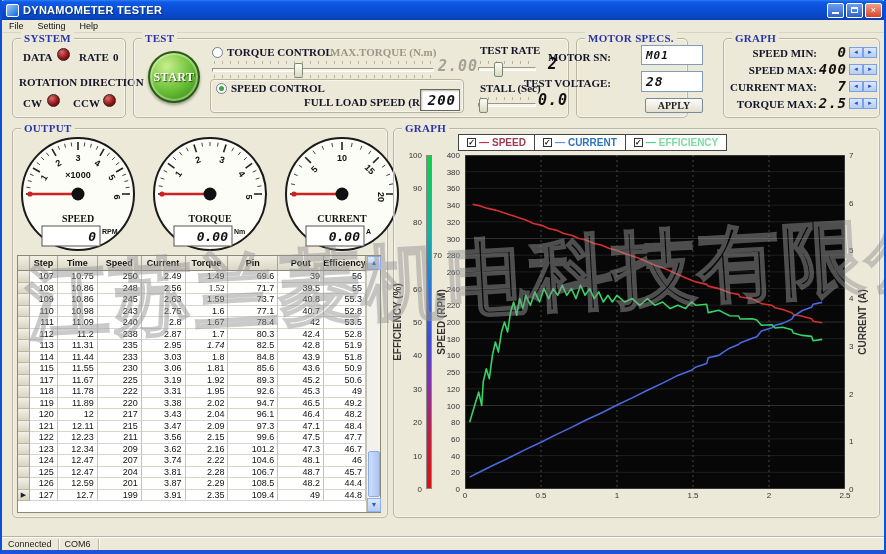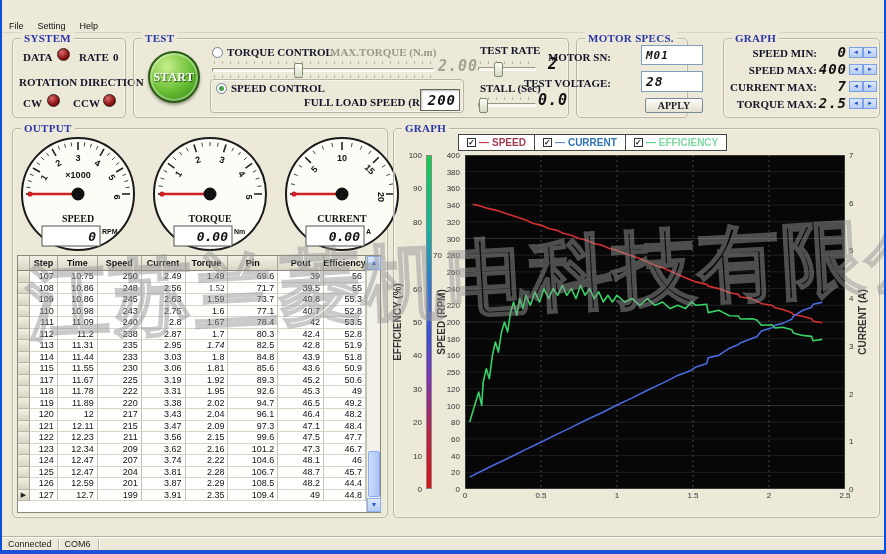--- a/index.html
+++ b/index.html
@@ -92,20 +92,33 @@
   
   .statusbar{position:absolute;left:0;bottom:0;width:882px;height:13px;background:#ece9d8;
     border-top:1px solid #fff;box-shadow:0 -1px 0 #b8b4a4;display:flex;font-size:9px;color:#222;align-items:center;}
   .ssec{height:11px;display:flex;align-items:center;padding:0 6px;border-right:1px solid #b8b4a4;box-shadow:1px 0 0 #fff;}
 </style>
 </head>
 <body>
 
 <div class="win">
 
+  <div class="titlebar">
+    <div class="appicon"></div>
+    <div class="apptitle">DYNAMOMETER TESTER</div>
+    <div class="tbtns">
+      <div class="tbtn">
+          <div class="glyph-min"></div>
+        </div>
+      <div class="tbtn">
+          <div class="glyph-rst"></div>
+        </div>
+      <div class="tbtn close">×</div>
+    </div>
+  </div>
 
   <div class="menubar" style="top:20px;">
     <span class="menuitem">File</span>
     <span class="menuitem">Setting</span>
     <span class="menuitem">Help</span>
   </div>
 
   <div class="group" style="left:10px;top:38px;width:114px;height:80px;">
     <div class="gcap">SYSTEM</div>
     <div class="lbl" style="left:10px;top:12px;">DATA</div>

